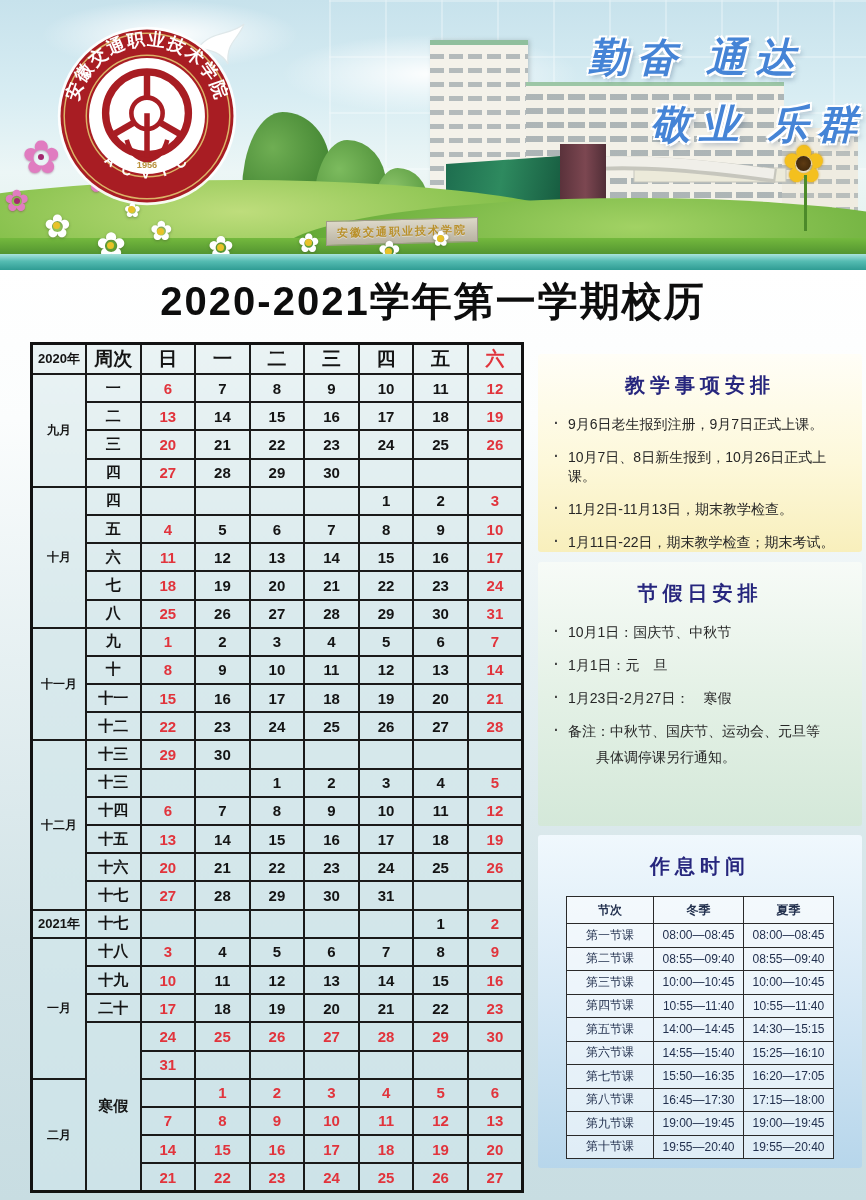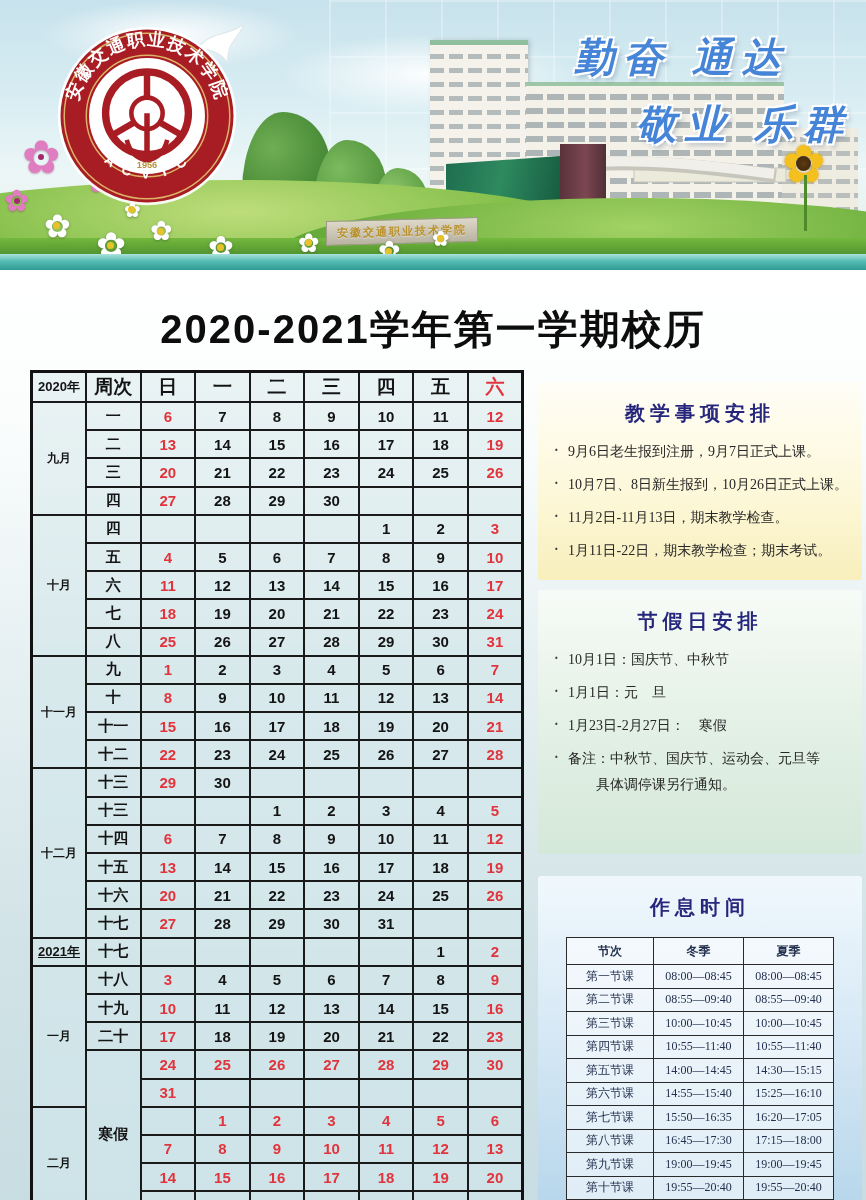--- a/index.html
+++ b/index.html
@@ -73,62 +73,62 @@
   .sunflower::before{content:"";position:absolute;left:50%;top:72%;width:3px;height:56px;background:#4c8a2a;}
   .sunflower::after{content:"";position:absolute;left:50%;top:50%;width:15px;height:15px;margin:-8px 0 0 -8px;
     border-radius:50%;background:radial-gradient(#5e3b12,#39230a);}
 
   .dove{position:absolute;}
 
   
   .logo{position:absolute;left:55px;top:24px;}
 
   
-  .slogan{position:absolute;top:30px;right:14px;color:#4584d6;font-weight:bold;font-style:italic;
+  .slogan{position:absolute;top:30px;right:0;color:#4584d6;font-weight:bold;font-style:italic;
     font-size:40px;letter-spacing:9px;
     text-shadow:-2px -2px 0 #fff,2px -2px 0 #fff,-2px 2px 0 #fff,2px 2px 0 #fff,3px 4px 5px rgba(40,70,110,.35);}
   .slogan .l2{margin-top:12px;padding-left:62px;}
 
   .teal-band{height:16px;background:linear-gradient(180deg,#a9e3dc 0%,#55bcb2 45%,#2f9c93 100%);}
 
   
   .content{height:930px;
     background:linear-gradient(180deg,#ffffff 0%,#fbfdfd 16%,#e6f0f2 42%,#d2e3e7 72%,#c8dde2 100%);}
-  .title{margin:0;padding-top:32px;text-align:center;font-size:40px;font-weight:bold;
+  .title{margin:0;padding-top:4px;text-align:center;font-size:40px;font-weight:bold;
     letter-spacing:2px;color:#0d0d0d;}
   .main{display:flex;margin-top:13px;padding-left:30px;align-items:flex-start;}
 
   
   .calendar{border-collapse:collapse;table-layout:fixed;width:494px;
     background:linear-gradient(180deg,#eaf3f4 0%,#d8e9ec 35%,#cde3e8 100%);
     border:3px solid #121212;}
   .calendar th,.calendar td{border:2px solid #1a1a1a;text-align:center;vertical-align:middle;
     padding:0;overflow:hidden;color:#141414;}
   .calendar thead th{height:28px;font-size:19px;font-weight:bold;}
   .calendar th.yearhdr{font-size:13px;}
   .calendar td.day{height:26.2px;font-size:15px;font-weight:bold;}
   .calendar td.week{font-size:15px;font-weight:bold;}
   .calendar td.month{font-size:12px;font-weight:bold;}
-  .calendar td.month.small{font-size:13px;text-decoration:underline;}
+  .calendar td.month.small{font-size:13px;}
   .calendar .red{color:#e1343c;}
 
   
   .right-col{width:324px;margin-left:14px;padding-top:12px;}
-  .panel{box-sizing:border-box;border-radius:3px;padding:16px 13px 10px;font-family:Liberation Serif, serif;}
+  .panel{box-sizing:border-box;border-radius:3px;padding:16px 13px 10px;}
   .panel h2{margin:2px 0 16px;text-align:center;font-size:20px;font-weight:bold;
     letter-spacing:5px;color:#26267d;}
   .panel ul{margin:0;padding:0 0 0 2px;list-style:none;}
   .panel li{position:relative;padding-left:15px;font-size:14px;color:#262626;
     margin-bottom:14px;line-height:1.35;}
   .panel li .dot{position:absolute;left:1px;top:-1px;font-weight:bold;color:#444;}
   .panel .cont{padding-left:28px;margin-top:7px;}
   .teaching{height:198px;background:linear-gradient(180deg,#fffef7 0%,#fdf8da 55%,#f8efbc 100%);}
   .holiday{height:264px;margin-top:10px;
     background:linear-gradient(180deg,#f7fbf7 0%,#e4f1e6 50%,#d4e8d9 100%);}
-  .schedule{height:333px;margin-top:22px;
+  .schedule{height:333px;margin-top:9px;
     background:linear-gradient(180deg,#f0f8fd 0%,#d6e8f5 48%,#b7d6eb 100%);}
   .schedule table{border-collapse:collapse;margin:4px auto 0;}
   .schedule th,.schedule td{border:1px solid #2a2a2a;text-align:center;vertical-align:middle;
     font-size:12px;color:#22304e;background:rgba(255,255,255,.55);padding:0;}
   .schedule th{height:26px;font-weight:bold;}
   .schedule td{height:22.5px;}
   .schedule .c-name{width:86px;}
   .schedule .c-time{width:89px;}
 </style>
 </head>

